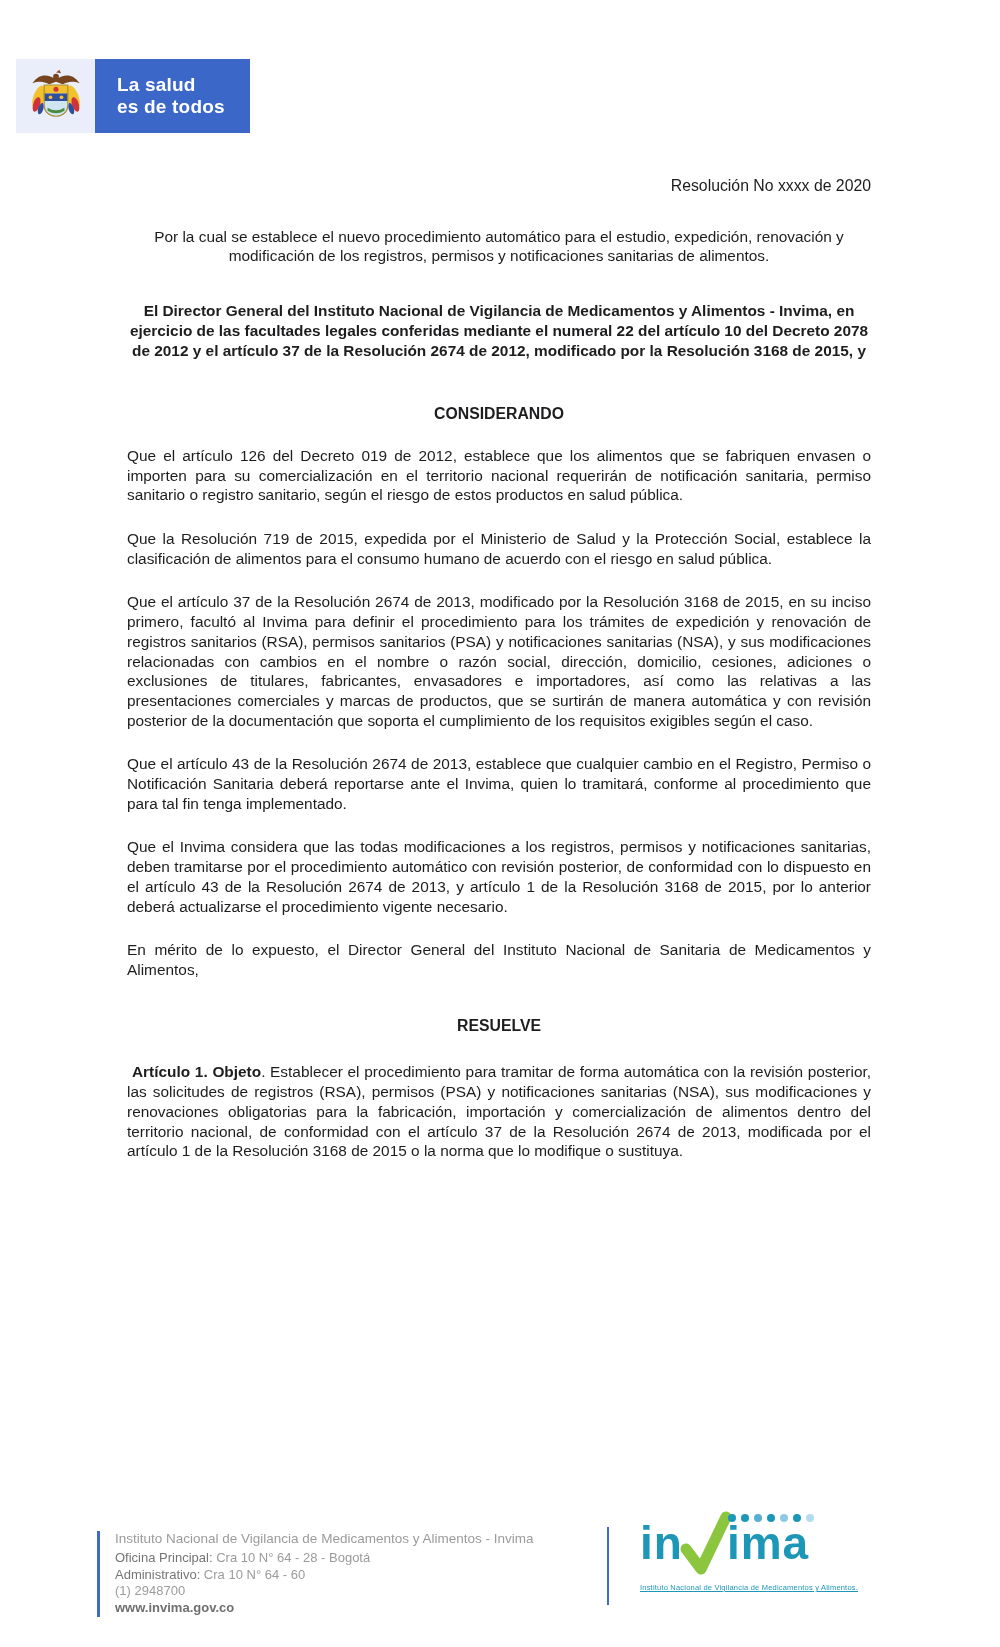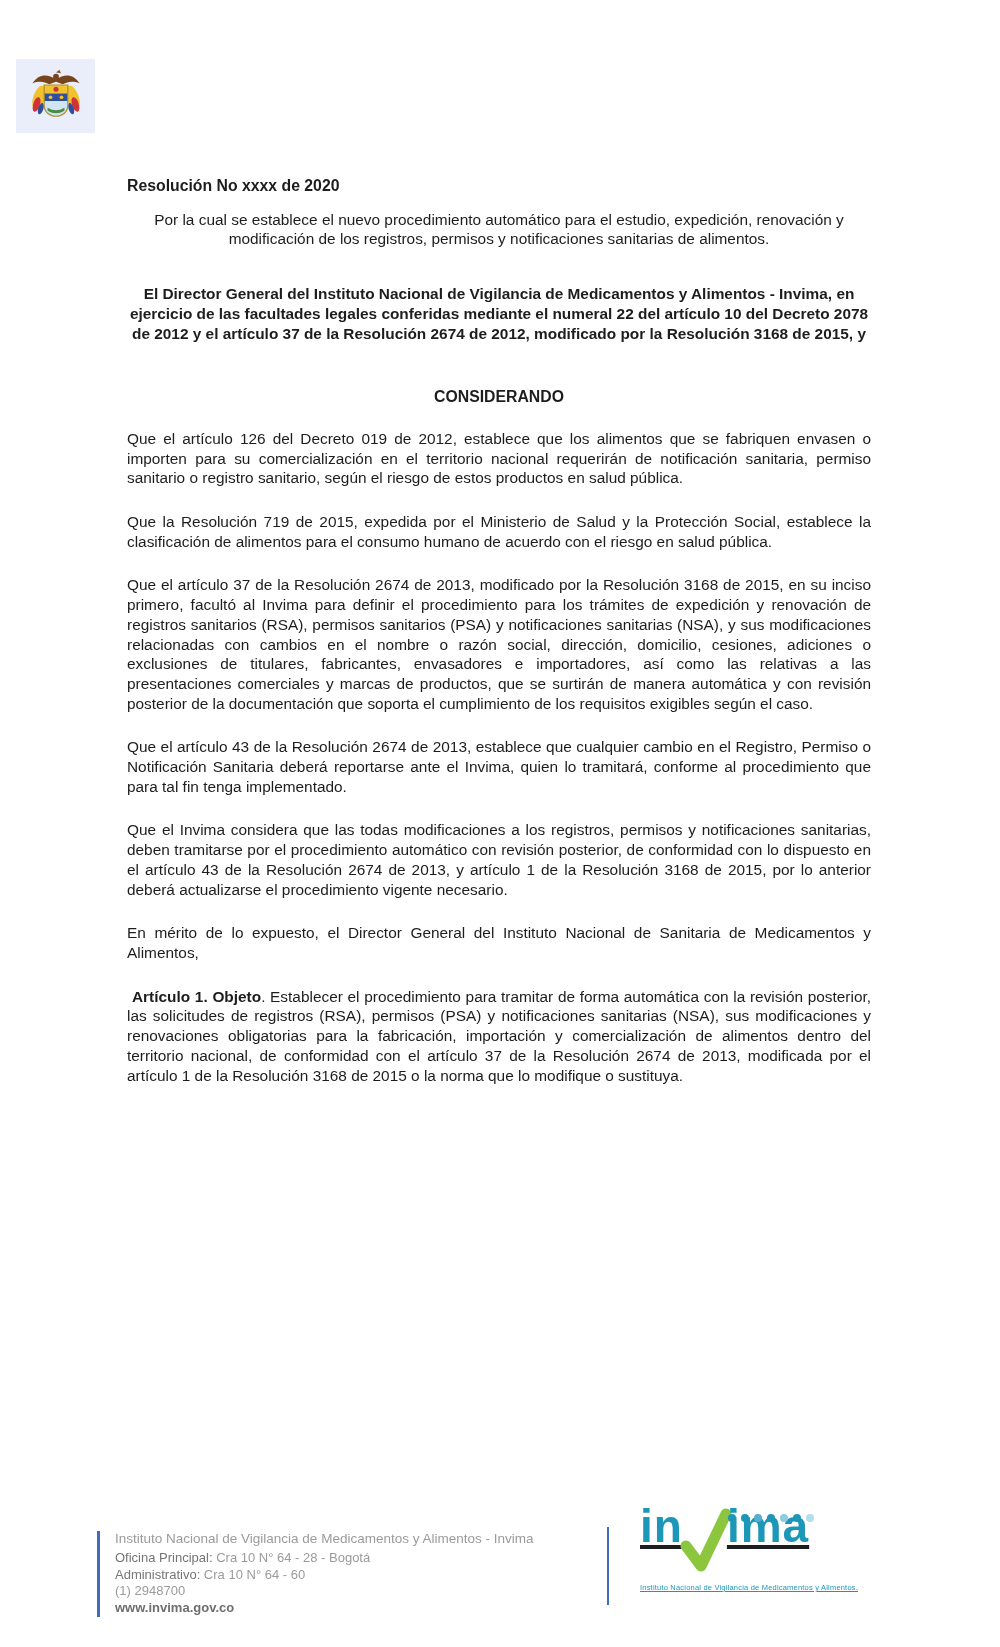--- a/index.html
+++ b/index.html
@@ -20,21 +20,21 @@
   .page{position:relative;width:1000px;height:1647px;background:#ffffff;overflow:hidden;margin:0 auto;}
 
   
   .gov-logo{position:absolute;left:16px;top:59px;display:flex;height:74px;}
   .crest-box{width:79px;height:74px;background:var(--header-crest-bg);display:flex;align-items:center;justify-content:center;}
   .tagline-box{width:155px;height:74px;background:var(--header-dark-blue);color:#fff;display:flex;flex-direction:column;justify-content:center;padding-left:22px;font-weight:bold;font-size:19px;line-height:22px;letter-spacing:.2px;}
   .brand-box{width:127px;height:74px;background:var(--header-light-blue);color:#fff;display:flex;align-items:center;justify-content:center;font-size:19px;font-weight:600;letter-spacing:.3px;}
 
   
   .content{position:absolute;left:127px;top:176px;width:744px;font-size:15.4px;line-height:19.7px;}
-  .doc-title{text-align:left;font-weight:bold;font-size:15.8px;margin-bottom:14px;}
+  .doc-title{text-align:right;font-weight:normal;font-size:15.8px;margin-bottom:31px;}
   .doc-subtitle{text-align:center;margin-bottom:35px;}
   .doc-authority{text-align:center;font-weight:bold;margin-bottom:44px;}
   .section-heading{text-align:center;font-weight:bold;font-size:15.8px;margin-bottom:22px;}
   .section-heading.resuelve{margin-top:36px;margin-bottom:27px;}
   p.body-par{text-align:justify;margin-bottom:24px;}
   p.articulo{text-align:justify;text-indent:5px;}
   .bold-run{font-weight:bold;}
 
   
   .footer-left{position:absolute;left:97px;top:1531px;border-left:3px solid var(--footer-accent-blue);padding-left:15px;color:var(--footer-gray);font-size:13px;line-height:16.8px;}
@@ -43,21 +43,21 @@
   .footer-web{font-weight:bold;color:var(--footer-dark-gray);}
   .footer-sep{position:absolute;left:607px;top:1527px;width:2px;height:78px;background:var(--footer-accent-blue);}
 
   .invima-logo{position:absolute;left:640px;top:1508px;width:200px;}
   .invima-dots{position:absolute;top:6px;left:88px;display:flex;gap:5px;}
   .invima-dots .dot{width:8px;height:8px;border-radius:50%;}
   .dot.d-teal{background:var(--invima-teal);}
   .dot.d-mid{background:#56aed0;}
   .dot.d-light{background:var(--invima-light-blue);}
   .dot.d-pale{background:#b3dded;}
-  .invima-word{display:flex;align-items:flex-start;height:72px;text-decoration:underline;}
+  .invima-word{display:flex;align-items:center;height:72px;}
   .invima-word .txt{font-size:46px;font-weight:bold;color:var(--invima-teal);letter-spacing:1px;line-height:0.82;}
   .invima-check{margin:0 -6px 2px -4px;}
   .invima-tagline{font-size:7.5px;color:var(--invima-teal);letter-spacing:.2px;margin-top:3px;white-space:nowrap;text-decoration:underline;}
 </style>
 </head>
 <body>
 
 <div class="page">
 
   <div class="gov-logo">
@@ -78,36 +78,41 @@
         <rect x="18" y="20" width="28" height="10" fill="#f2c12e"></rect>
         <circle cx="32" cy="25" r="3" fill="#cf3339"></circle>
         <rect x="18" y="30" width="28" height="9" fill="#2f4f9e"></rect>
         <circle cx="25.5" cy="34.5" r="2.2" fill="#f2c12e"></circle>
         <circle cx="38.5" cy="34.5" r="2.2" fill="#f2c12e"></circle>
         <path d="M18 39 h28 v5 c0 8 -6.2 13 -14 13 c-7.8 0 -14 -5 -14 -13 Z" fill="#cfe6f2"></path>
         <path d="M22 47 q10 6 20 0 l0 3.5 q-10 6 -20 0 Z" fill="#4c8a3f"></path>
         <path d="M18 20 h28 v24 c0 8 -6.2 13 -14 13 c-7.8 0 -14 -5 -14 -13 Z" fill="none" stroke="#a98f35" stroke-width="1.4"></path>
       </svg>
     </div>
+    <div class="tagline-box">
+      <span>La salud</span>
+      <span>es de todos</span>
+    </div>
   </div>
 
   <div class="content">
     <div class="doc-title">Resolución No xxxx de 2020</div>
     <div class="doc-subtitle">Por la cual se establece el nuevo procedimiento automático para el estudio, expedición, renovación y modificación de los registros, permisos y notificaciones sanitarias de alimentos.</div>
     <div class="doc-authority">El Director General del Instituto Nacional de Vigilancia de Medicamentos y Alimentos - Invima, en ejercicio de las facultades legales conferidas mediante el numeral 22 del artículo 10 del Decreto 2078 de 2012 y el artículo 37 de la Resolución 2674 de 2012, modificado por la Resolución 3168 de 2015, y</div>
 
     <div class="section-heading">CONSIDERANDO</div>
 
     <p class="body-par">Que el artículo 126 del Decreto 019 de 2012, establece que los alimentos que se fabriquen envasen o importen para su comercialización en el territorio nacional requerirán de notificación sanitaria, permiso sanitario o registro sanitario, según el riesgo de estos productos en salud pública.</p>
     <p class="body-par">Que la Resolución 719 de 2015, expedida por el Ministerio de Salud y la Protección Social, establece la clasificación de alimentos para el consumo humano de acuerdo con el riesgo en salud pública.</p>
     <p class="body-par">Que el artículo 37 de la Resolución 2674 de 2013, modificado por la Resolución 3168 de 2015, en su inciso primero, facultó al Invima para definir el procedimiento para los trámites de expedición y renovación de registros sanitarios (RSA), permisos sanitarios (PSA) y notificaciones sanitarias (NSA), y sus modificaciones relacionadas con cambios en el nombre o razón social, dirección, domicilio, cesiones, adiciones o exclusiones de titulares, fabricantes, envasadores e importadores, así como las relativas a las presentaciones comerciales y marcas de productos, que se surtirán de manera automática y con revisión posterior de la documentación que soporta el cumplimiento de los requisitos exigibles según el caso.</p>
     <p class="body-par">Que el artículo 43 de la Resolución 2674 de 2013, establece que cualquier cambio en el Registro, Permiso o Notificación Sanitaria deberá reportarse ante el Invima, quien lo tramitará, conforme al procedimiento que para tal fin tenga implementado.</p>
     <p class="body-par">Que el Invima considera que las todas modificaciones a los registros, permisos y notificaciones sanitarias, deben tramitarse por el procedimiento automático con revisión posterior, de conformidad con lo dispuesto en el artículo 43 de la Resolución 2674 de 2013, y artículo 1 de la Resolución 3168 de 2015, por lo anterior deberá actualizarse el procedimiento vigente necesario.</p>
     <p class="body-par">En mérito de lo expuesto, el Director General del Instituto Nacional de Sanitaria de Medicamentos y Alimentos,</p>
 
+    <div class="section-heading resuelve">RESUELVE</div>
 
     <p class="articulo"><span class="bold-run">Artículo 1. Objeto</span><span>. Establecer el procedimiento para tramitar de forma automática con la revisión posterior, las solicitudes de registros (RSA), permisos (PSA) y notificaciones sanitarias (NSA), sus modificaciones y renovaciones obligatorias para la fabricación, importación y comercialización de alimentos dentro del territorio nacional, de conformidad con el artículo 37 de la Resolución 2674 de 2013, modificada por el artículo 1 de la Resolución 3168 de 2015 o la norma que lo modifique o sustituya.</span></p>
   </div>
 
   <div class="footer-left">
     <div class="line1">Instituto Nacional de Vigilancia de Medicamentos y Alimentos - Invima</div>
     <div><span class="footer-label">Oficina Principal:</span><span> Cra 10 N° 64 - 28 - Bogotá</span></div>
     <div><span class="footer-label">Administrativo:</span><span> Cra 10 N° 64 - 60</span></div>
     <div>(1) 2948700</div>
     <div class="footer-web">www.invima.gov.co</div>

